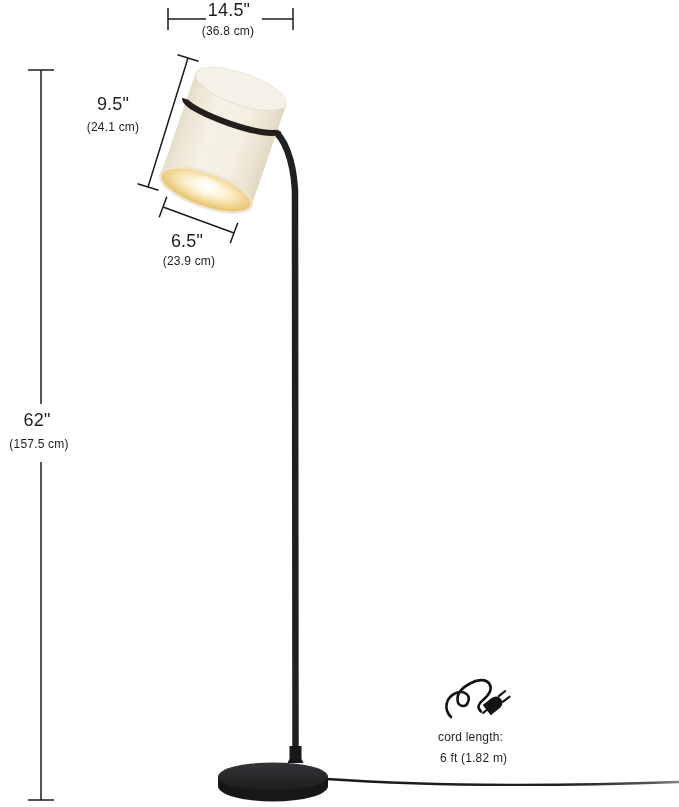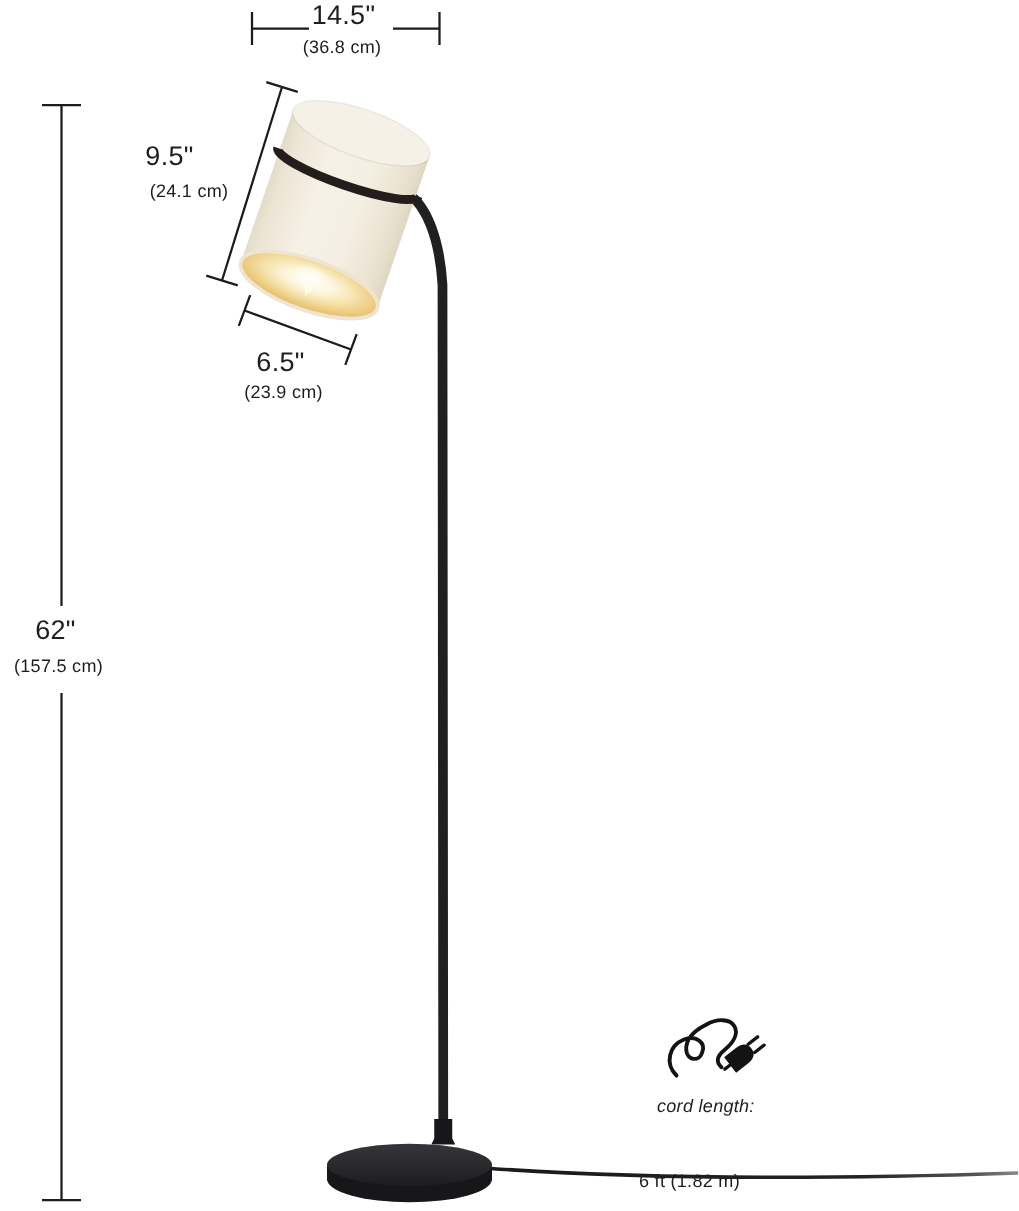--- a/index.html
+++ b/index.html
@@ -18,27 +18,27 @@
     line-height:21px;
     letter-spacing:0.2px;
   }
   .dim-in  { font-size:18px; }
   .dim-cm  { font-size:12px; }
   .centered { transform:translateX(-50%); }
   
   .pos-width-in  { left:229px; top:0px;   }
   .pos-width-cm  { left:228px; top:21px;  }
   .pos-h95-in    { left:113px; top:94px;  }
-  .pos-h95-cm    { left:113px; top:117px;margin-left:13px; }
+  .pos-h95-cm    { left:113px; top:117px; }
   .pos-d65-in    { left:187px; top:231px; }
   .pos-d65-cm    { left:189px; top:251px; }
   .pos-h62-in    { left:37px;  top:410px; }
   .pos-h62-cm    { left:39px;  top:434px; }
-  .pos-cord-label{ left:438px; top:727px;font-style:italic; }
-  .pos-cord-value{ left:426px; top:748px;margin-top:29px; }
+  .pos-cord-label{ left:438px; top:727px; }
+  .pos-cord-value{ left:440px; top:748px; }
 </style>
 </head>
 <body>
 
 <div class="canvas">
 
   <svg viewBox="0 0 679 807" width="679" height="807" aria-hidden="true">
     <defs>
       <linearGradient id="shadeGrad" x1="0" y1="0" x2="1" y2="0">
         <stop offset="0" stop-color="#e4dcc9"></stop>

